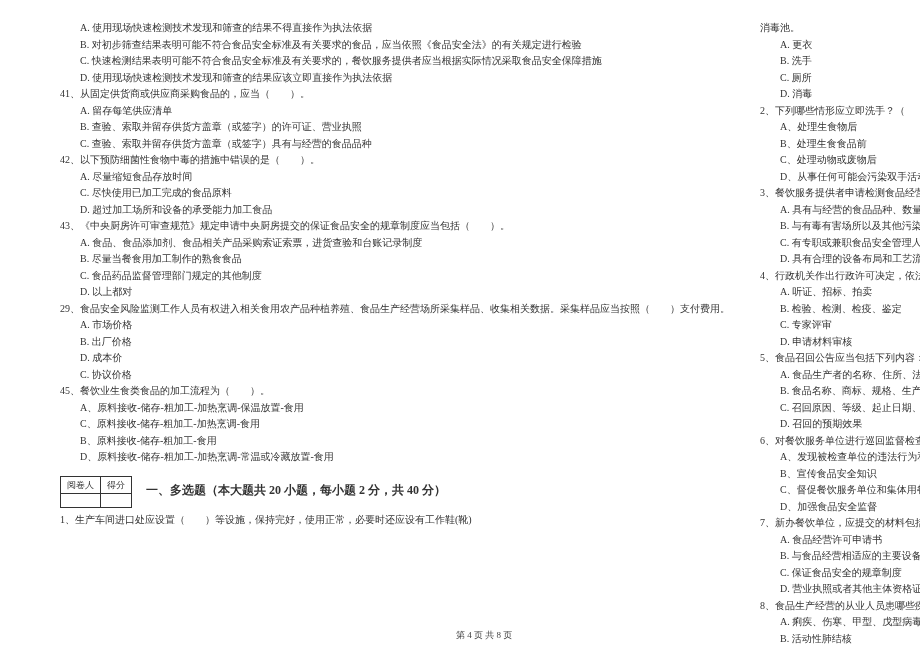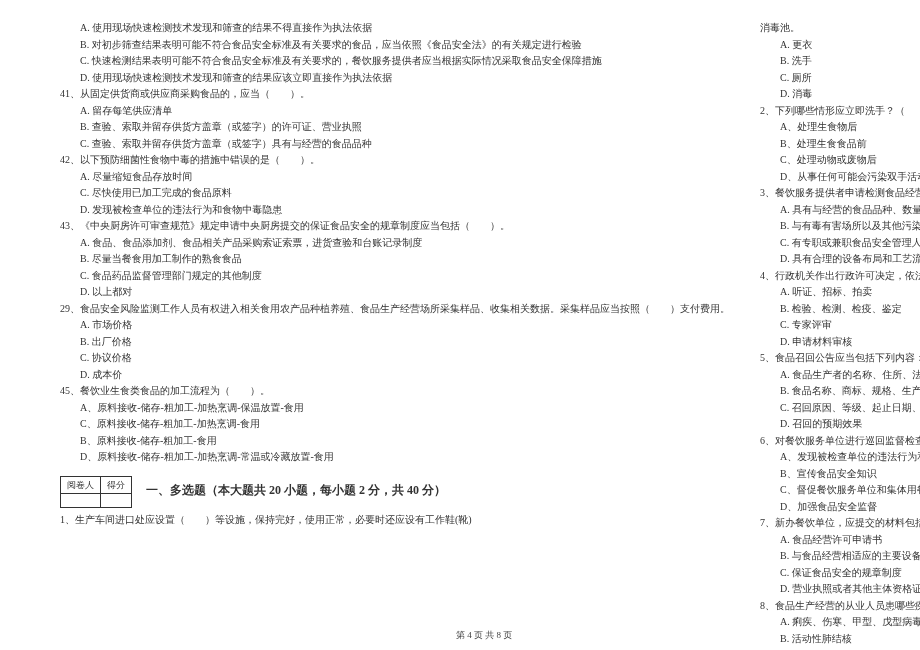--- a/index.html
+++ b/index.html
@@ -76,33 +76,33 @@
     <span class="line indent1">D. 使用现场快速检测技术发现和筛查的结果应该立即直接作为执法依据</span>
 
     <span class="line q-line">41、从固定供货商或供应商采购食品的，应当（　　）。</span>
     <span class="line indent1">A. 留存每笔供应清单</span>
     <span class="line indent1">B. 查验、索取并留存供货方盖章（或签字）的许可证、营业执照</span>
     <span class="line indent1">C. 查验、索取并留存供货方盖章（或签字）具有与经营的食品品种</span>
 
     <span class="line q-line">42、以下预防细菌性食物中毒的措施中错误的是（　　）。</span>
     <span class="line indent1">A. 尽量缩短食品存放时间</span>
     <span class="line indent1">C. 尽快使用已加工完成的食品原料</span>
-    <span class="line indent1">D. 发现被检查单位的违法行为和食物中毒隐患</span>
+    <span class="line indent1">D. 超过加工场所和设备的承受能力加工食品</span>
 
     <span class="line q-line">43、《中央厨房许可审查规范》规定申请中央厨房提交的保证食品安全的规章制度应当包括（　　）。</span>
     <span class="line indent1">A. 食品、食品添加剂、食品相关产品采购索证索票，进货查验和台账记录制度</span>
     <span class="line indent1">B. 尽量当餐食用加工制作的熟食食品</span>
     <span class="line indent1">C. 食品药品监督管理部门规定的其他制度</span>
     <span class="line indent1">D. 以上都对</span>
 
     <span class="line q-line">29、食品安全风险监测工作人员有权进入相关食用农产品种植养殖、食品生产经营场所采集样品、收集相关数据。采集样品应当按照（　　）支付费用。</span>
     <span class="line indent1">A. 市场价格</span>
     <span class="line indent1">B. 出厂价格</span>
+    <span class="line indent1">D. 成本价</span>
     <span class="line indent1">C. 协议价格</span>
-    <span class="line indent1">D. 成本价</span>
 
     <span class="line q-line">45、餐饮业生食类食品的加工流程为（　　）。</span>
     <span class="line indent1">A、原料接收-储存-粗加工-加热烹调-保温放置-食用</span>
     <span class="line indent1">C、原料接收-储存-粗加工-加热烹调-食用</span>
     <span class="line indent1">B、原料接收-储存-粗加工-食用</span>
     <span class="line indent1">D、原料接收-储存-粗加工-加热烹调-常温或冷藏放置-食用</span>
 
     <div class="section-row">
       <table class="score">
         <tbody>

